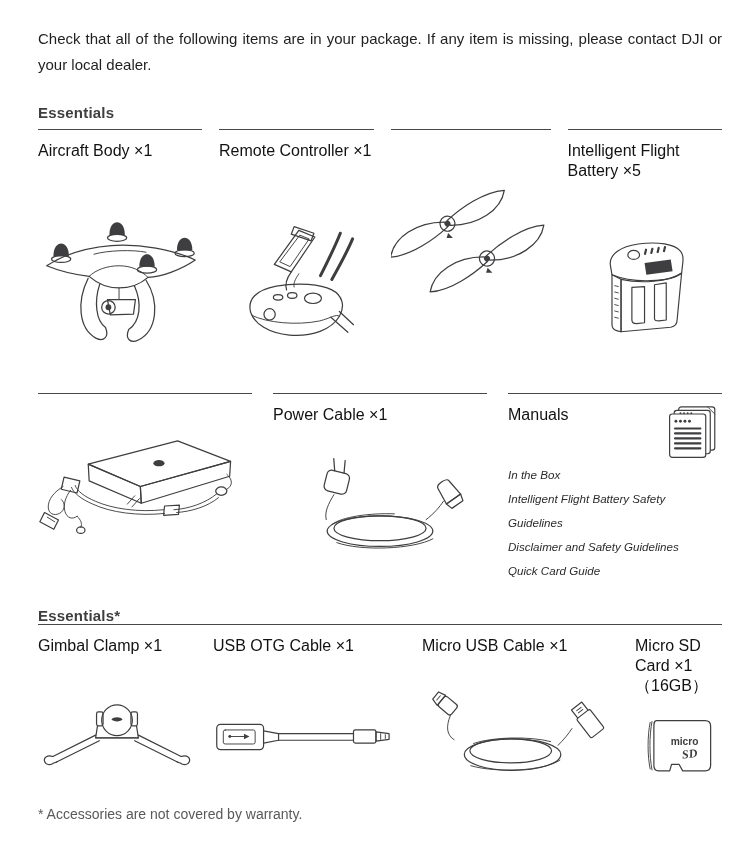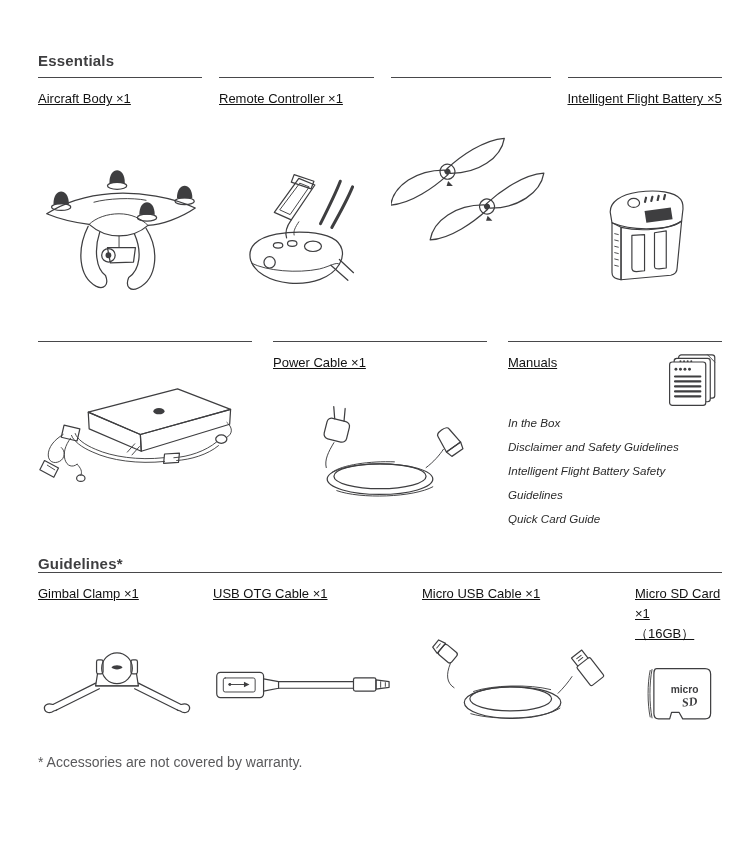--- a/index.html
+++ b/index.html
@@ -26,21 +26,21 @@
 
   .grid4 { display: grid; grid-template-columns: repeat(4, 1fr); column-gap: 17px; }
   .grid3 { display: grid; grid-template-columns: repeat(3, 1fr); column-gap: 21px; }
 
   .row1 { margin-top: 8px; }
   .row2 { margin-top: 8px; }
 
   .cell { border-top: 1px solid #48484a; padding-top: 11px; }
 
   .item-label {
-    font-size: 13px; line-height: 20px; color: #121212; text-decoration: underline;
+    font-size: 16px; line-height: 20px; color: #121212;
   }
   .label-area-r1 { min-height: 44px; }
   .label-area-r2 { min-height: 24px; }
   .label-area-r3 { min-height: 48px; }
 
   .fig { display: flex; align-items: center; justify-content: center; }
   .fig-row1 { height: 196px; margin-top: 4px; }
   .fig-row2 { height: 150px; margin-top: 6px; }
   .fig-row3 { height: 100px; margin-top: 2px; }
 
@@ -60,20 +60,21 @@
 
   .accessories-block { border-top: 1px solid #48484a; padding-top: 11px; }
 
   .footnote { margin-top: 8px; font-size: 14px; color: #59595b; }
 </style>
 </head>
 <body>
 
 <div class="page">
 
+  <p class="intro">Check that all of the following items are in your package. If any item is missing, please contact DJI or your local dealer.</p>
 
   <h2 class="section-heading essentials-heading">Essentials</h2>
 
   <div class="grid4 row1">
 
     <div class="cell">
       <div class="item-label label-area-r1">Aircraft Body ×1</div>
       <div class="fig fig-row1">
         <svg class="art" viewBox="0 0 170 150" width="164" height="146">
           <path d="M9 53 C26 42 50 34 76 32 C106 30 140 36 163 47 C147 58 128 64 114 65 C105 73 93 76 84 76 C72 76 61 71 53 64 C37 62 21 58 9 53 Z"></path>
@@ -237,28 +238,28 @@
             <circle cx="11" cy="18" r="1.6"></circle>
               <circle cx="16" cy="18" r="1.6"></circle>
               <circle cx="21" cy="18" r="1.6"></circle>
               <circle cx="26" cy="18" r="1.6"></circle>
           </g>
           <path d="M10 26 H38 M10 31.5 H38 M10 37 H38 M10 42.5 H38 M10 48 H38" style="stroke-width:2.4"></path>
         </svg>
       </div>
       <ul class="manuals-list">
         <li>In the Box</li>
+        <li>Intelligent Flight Battery Safety Guidelines</li>
         <li>Disclaimer and Safety Guidelines</li>
-        <li>Intelligent Flight Battery Safety Guidelines</li>
         <li>Quick Card Guide</li>
       </ul>
     </div>
   </div>
 
-  <h2 class="section-heading accessories-heading">Guidelines*</h2>
+  <h2 class="section-heading accessories-heading">Essentials*</h2>
 
   <div class="accessories-block">
     <div class="grid4">
 
       <div>
         <div class="item-label label-area-r3">Gimbal Clamp ×1</div>
         <div class="fig fig-row3">
           <svg class="art" viewBox="0 0 170 85" width="158" height="79">
             <circle cx="85" cy="25" r="16.5"></circle>
             <path class="fill" d="M79 24 C81 21 89 21 91 24 C89 27 81 27 79 24 Z"></path>

